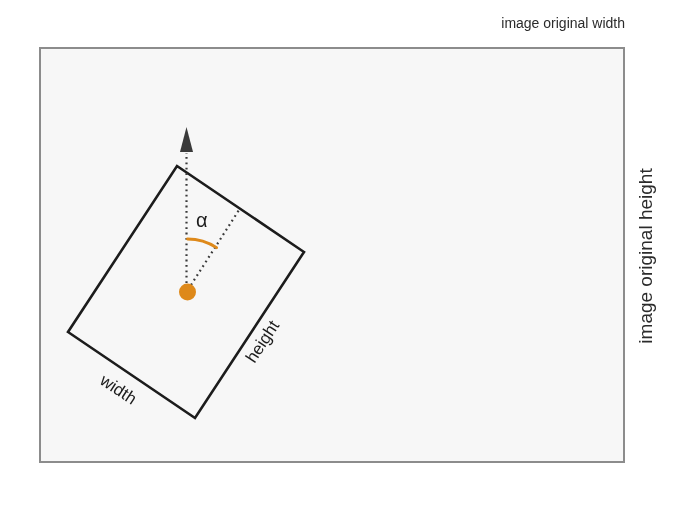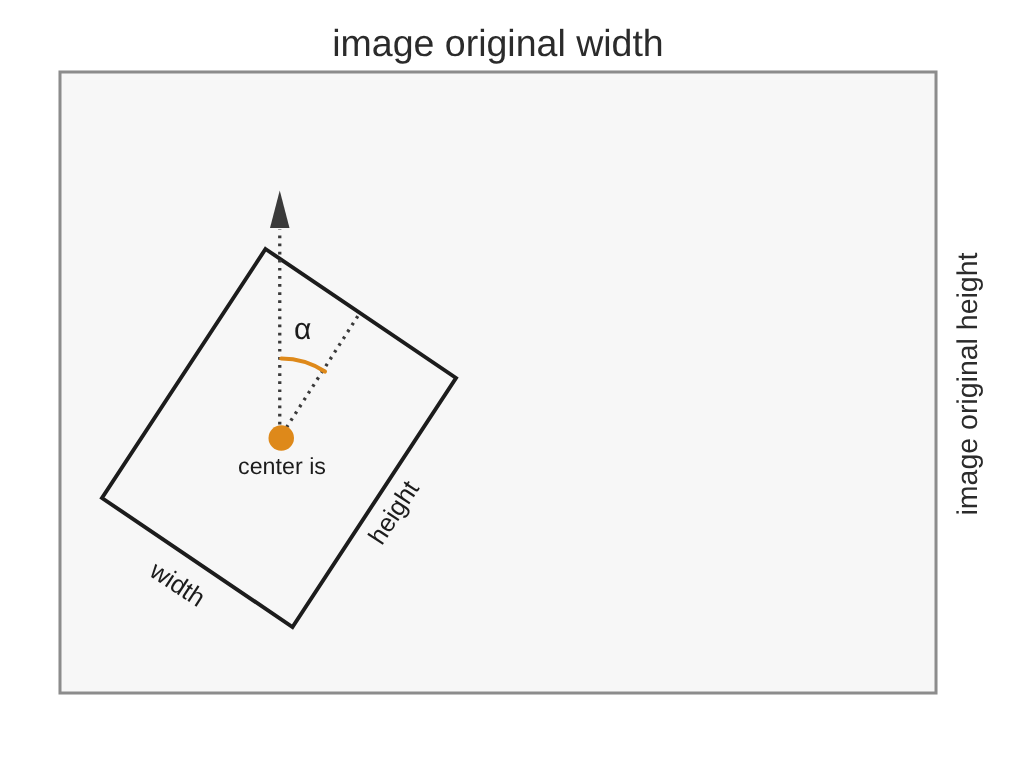--- a/index.html
+++ b/index.html
@@ -8,22 +8,22 @@
     width: 674px;
     height: 521px;
     background: #ffffff;
     overflow: hidden;
     font-family: "Liberation Sans", sans-serif;
     color: #2b2b2b;
   }
   .top-title {
     position: absolute;
     left: 39px; top: 15px; width: 586px;
-    text-align: center;
-    font-size: 25px;
+    text-align: right;
+    font-size: 14px;
     color: #2b2b2b;
   }
   .outer-box {
     position: absolute;
     left: 39px; top: 47px;
     width: 582px; height: 412px;
     background: #f7f7f7;
     border: 2px solid #8c8c8c;
     box-sizing: content-box;
   }
@@ -91,20 +91,19 @@
     <line x1="191" y1="285" x2="239" y2="210" stroke-width="2.2" stroke-dasharray="1.8 3.6" stroke="#3a3a3a"></line>
 
     <path d="M 187.5 239 A 53 53 0 0 1 216.6 247.7" fill="none" stroke-width="2.8" stroke-linecap="round" stroke="#de891a"></path>
 
     <circle cx="187.5" cy="292" r="8.5" fill="#de891a"></circle>
   </svg>
 
   <div class="alpha-label">α</div>
 
   <div class="center-label">
-    <div>center is</div>
   </div>
 
   <div class="width-label">width</div>
 
   <div class="height-label">height</div>
 
 </div>
 
 </body></html>

